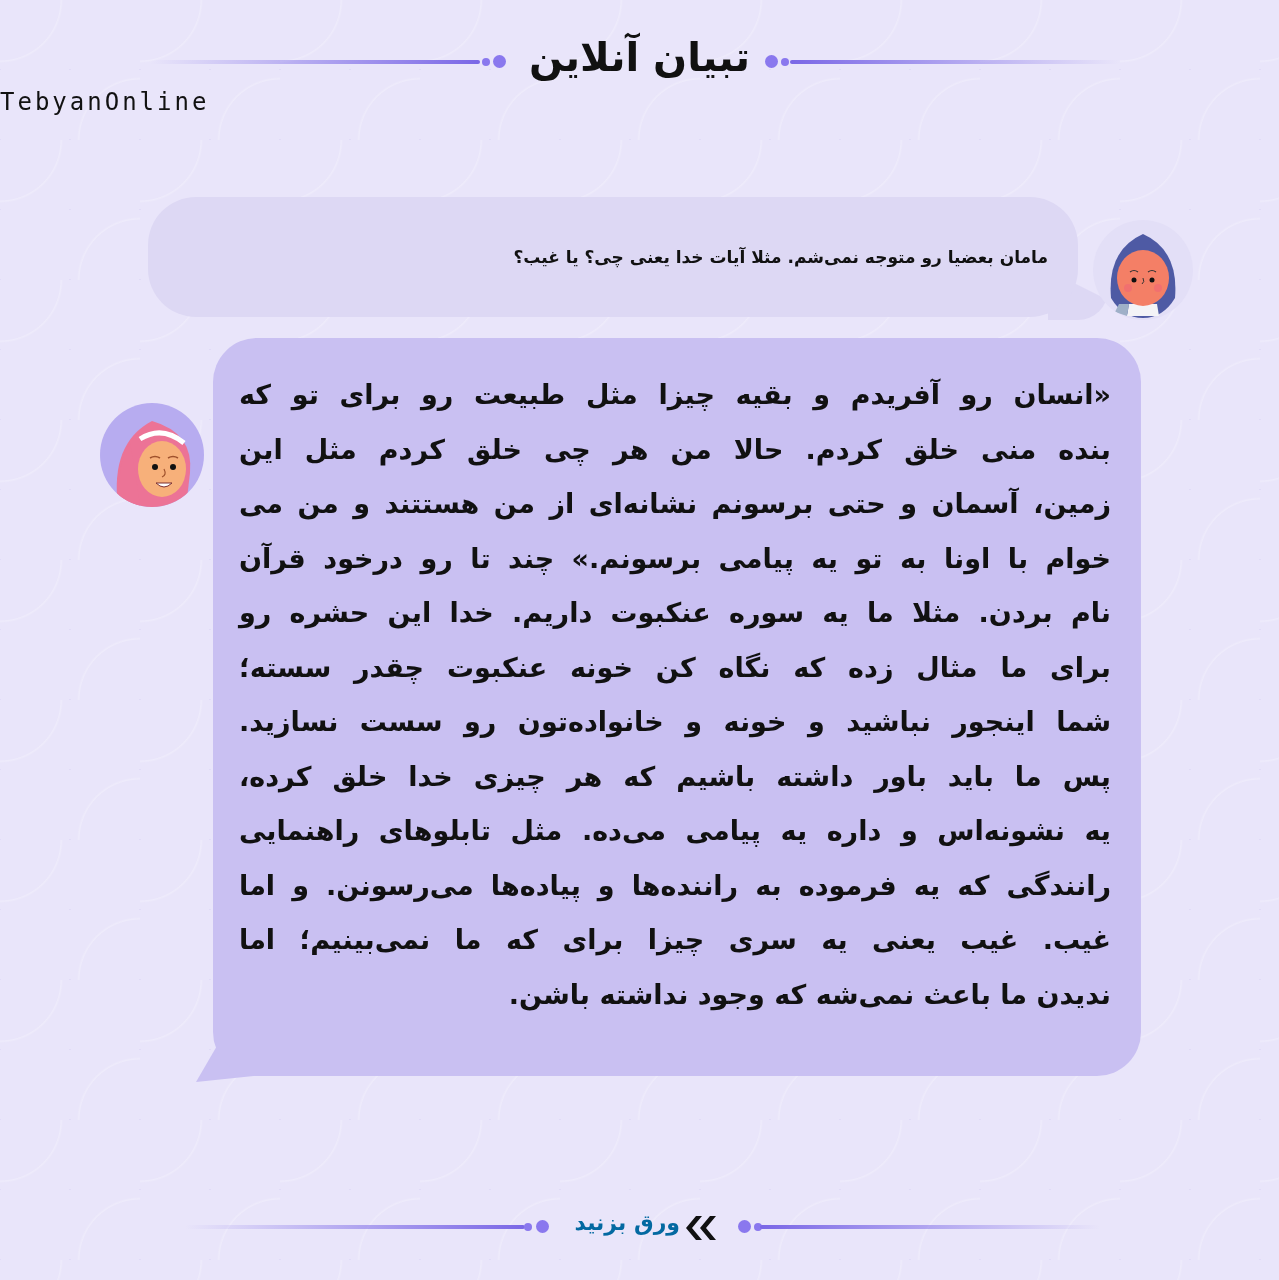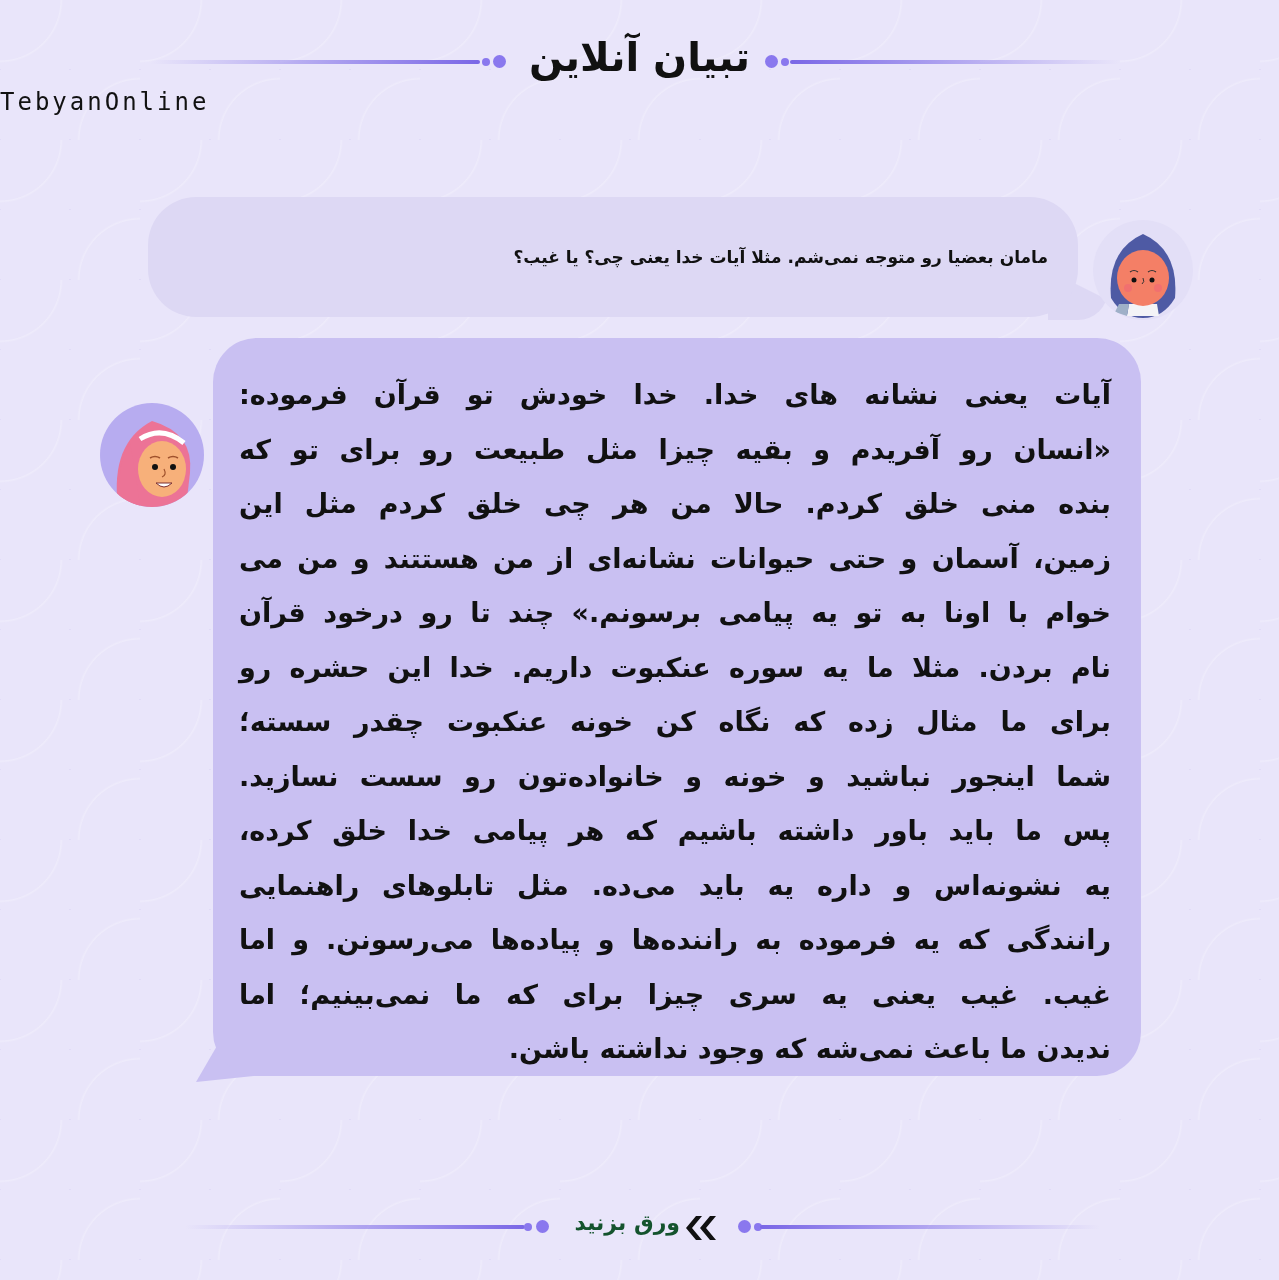--- a/index.html
+++ b/index.html
@@ -64,21 +64,21 @@
   .a-text div.last { text-align-last:right; }
   .avatar { position:absolute; border-radius:50%; overflow:hidden; }
   .av-user { left:1093px; top:220px; width:100px; height:100px; background:#e3dff7; }
   .av-mom { left:100px; top:403px; width:104px; height:104px; background:#b7acf0; }
   .footer { position:absolute; left:0; top:1210px; width:1279px; height:40px; }
   .f-line { position:absolute; height:4px; top:15px; border-radius:2px; }
   .f-line.left { left:185px; width:340px; background:linear-gradient(90deg, rgba(122,103,230,0) 0%, #7a67e6 100%); }
   .f-line.right { left:760px; width:340px; background:linear-gradient(90deg, #7a67e6 0%, rgba(122,103,230,0) 100%); }
   .f-label {
     position:absolute; left:560px; top:0; width:120px; text-align:right; direction:rtl;
-    font-family:"DejaVu Sans", sans-serif; font-weight:bold; font-size:22px; color:#14532d;
+    font-family:"DejaVu Sans", sans-serif; font-weight:bold; font-size:22px; color:#0369a1;
   }
   .f-arrow { position:absolute; left:682px; top:4px; }
 </style>
 </head>
 <body>
 
 <div class="bg-pattern"></div>
 
 <div class="header">
   <div class="line left"></div>
@@ -108,30 +108,29 @@
     <path d="M55 52 Q59 49 63 52" stroke="#333" stroke-width="1.2" fill="none"></path>
     <path d="M50 58 Q52 62 49 64" stroke="#333" stroke-width="1" fill="none"></path>
     <circle cx="35" cy="68" r="4" fill="#ef6a73" opacity="0.7"></circle>
     <circle cx="65" cy="68" r="4" fill="#ef6a73" opacity="0.7"></circle>
   </svg>
 </div>
 
 <div class="a-tail"></div>
 <div class="bubble a-bubble">
   <div class="a-text">
-    <div>آیات یعنی نشانه های خدا. خدا خودش تو قرآن فرموده:</div>
     <div>«انسان رو آفریدم و بقیه چیزا مثل طبیعت رو برای تو که</div>
     <div>بنده منی خلق کردم. حالا من هر چی خلق کردم مثل این</div>
-    <div>زمین، آسمان و حتی حیوانات نشانه‌ای از من هستتند و من می</div>
+    <div>زمین، آسمان و حتی برسونم نشانه‌ای از من هستتند و من می</div>
     <div>خوام با اونا به تو یه پیامی برسونم.» چند تا رو درخود قرآن</div>
     <div>نام بردن. مثلا ما یه سوره عنکبوت داریم. خدا این حشره رو</div>
     <div>برای ما مثال زده که نگاه کن خونه عنکبوت چقدر سسته؛</div>
     <div>شما اینجور نباشید و خونه و خانواده‌تون رو سست نسازید.</div>
-    <div>پس ما باید باور داشته باشیم که هر پیامی خدا خلق کرده،</div>
-    <div>یه نشونه‌اس و داره یه باید می‌ده. مثل تابلوهای راهنمایی</div>
+    <div>پس ما باید باور داشته باشیم که هر چیزی خدا خلق کرده،</div>
+    <div>یه نشونه‌اس و داره یه پیامی می‌ده. مثل تابلوهای راهنمایی</div>
     <div>رانندگی که یه فرموده به راننده‌ها و پیاده‌ها می‌رسونن. و اما</div>
     <div>غیب. غیب یعنی یه سری چیزا برای که ما نمی‌بینیم؛ اما</div>
     <div class="last">ندیدن ما باعث نمی‌شه که وجود نداشته باشن.</div>
   </div>
 </div>
 
 <div class="avatar av-mom">
   <svg width="104" height="104" viewBox="0 0 104 104">
     <path d="M18 104 Q10 40 52 18 Q94 30 90 70 L86 104Z" fill="#ec7396"></path>
     <path d="M40 36 Q62 22 84 40" stroke="#fff" stroke-width="5" fill="none"></path>

